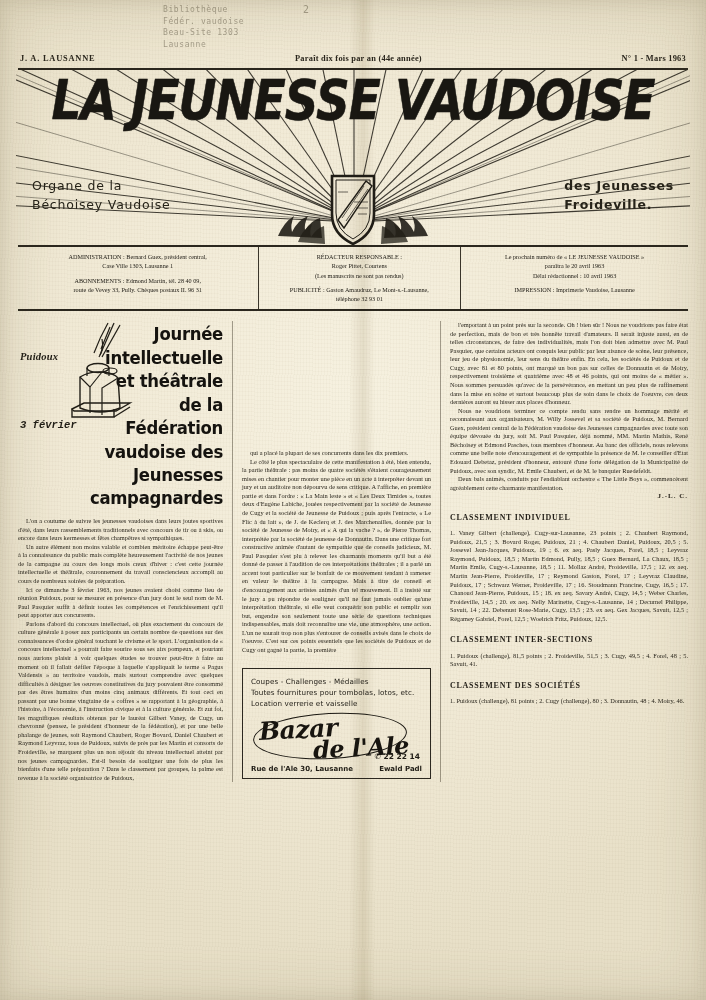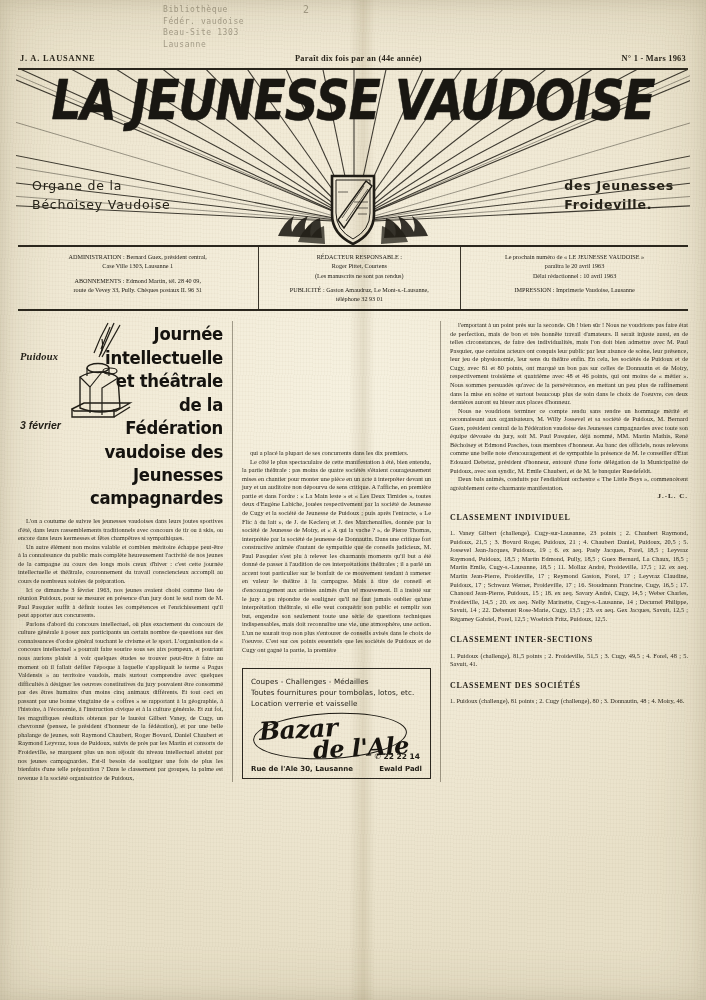--- a/index.html
+++ b/index.html
@@ -96,21 +96,21 @@
   .colB{width:197px;padding:0 9px;border-left:1px solid rgba(60,52,36,.45);}
   .colC{width:248px;padding-left:9px;border-left:1px solid rgba(60,52,36,.45);}
 
   
   .head-zone{display:flex;min-height:118px;}
   .head-left{width:90px;position:relative;}
   .kicker{
     font-family:"Liberation Serif",serif;font-style:italic;font-weight:bold;
     font-size:10.5px;color:#201d16;position:absolute;left:2px;top:30px;letter-spacing:.2px;
   }
-  .kicker2{position:absolute;left:2px;top:98px;font-family:Liberation Sans, sans-serif;
+  .kicker2{position:absolute;left:2px;top:98px;font-family:Liberation Mono, monospace;
     font-style:italic;font-weight:bold;font-size:10.5px;color:#201d16;}
   .inkwell{position:absolute;left:44px;top:0px;}
   .headline{
     flex:1;
     font-family:"DejaVu Sans", sans-serif;
     font-weight:bold;font-size:16.5px;line-height:22.5px;
     color:#15130f;letter-spacing:-.3px;
     text-align:right;
     padding-top:6px;
     transform:scaleY(1.04);

